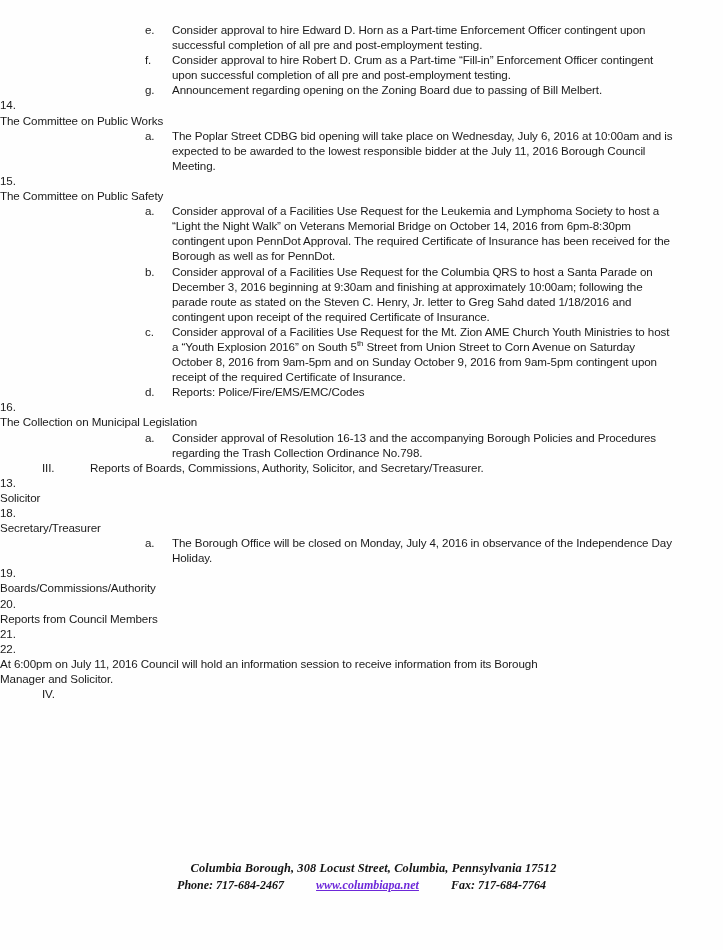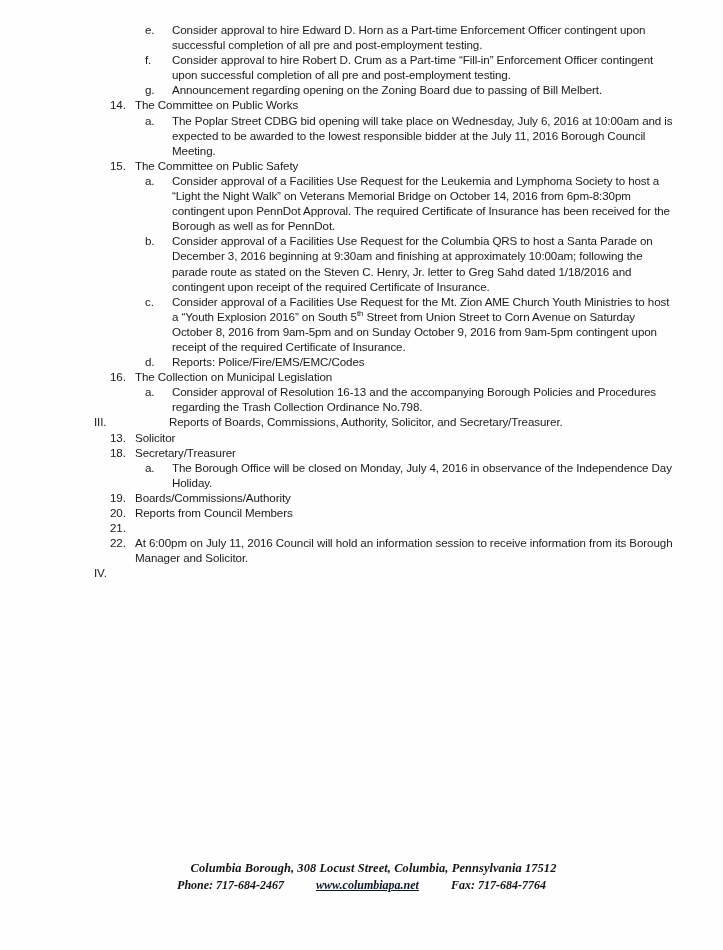--- a/index.html
+++ b/index.html
@@ -43,29 +43,28 @@
     flex: 0 0 auto;
     text-align: left;
     white-space: nowrap;
   }
   .text {
     flex: 1 1 auto;
   }
 
   
   .lvl-roman {
-    padding-left: 94px;
-    gap: 27px;
+    padding-left: 42px;
   }
   .lvl-roman > .marker { width: 48px; }
   .lvl-roman > .text   { max-width: 572px; }
 
   
   .lvl-num {
-    padding-left: 110px;
+    flex-direction: column;
   }
   .lvl-num > .marker { width: 25px; }
   .lvl-num > .text   { max-width: 540px; }
 
   
   .lvl-letter {
     padding-left: 145px;
   }
   .lvl-letter > .marker { width: 27px; }
   .lvl-letter > .text   { max-width: 503px; }
@@ -96,21 +95,21 @@
   }
   .footer-line2 {
     font-size: 12.0px;
     line-height: 16px;
     margin-top: 1px;
   }
   .footer-gap-a { display: inline-block; width: 26px; }
   .footer-gap-b { display: inline-block; width: 26px; }
   .footer-url {
     text-decoration: underline;
-    color: #0f172a;
+    color: #6d28d9;
     font-weight: bold;
     font-style: italic;
   }
 </style>
 </head>
 <body>
 
 <div id="page">
 
   <div class="agenda" id="agenda-list">

